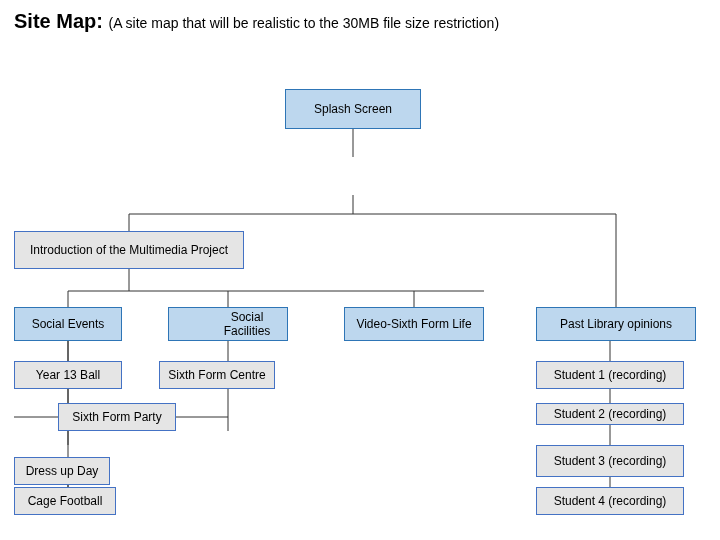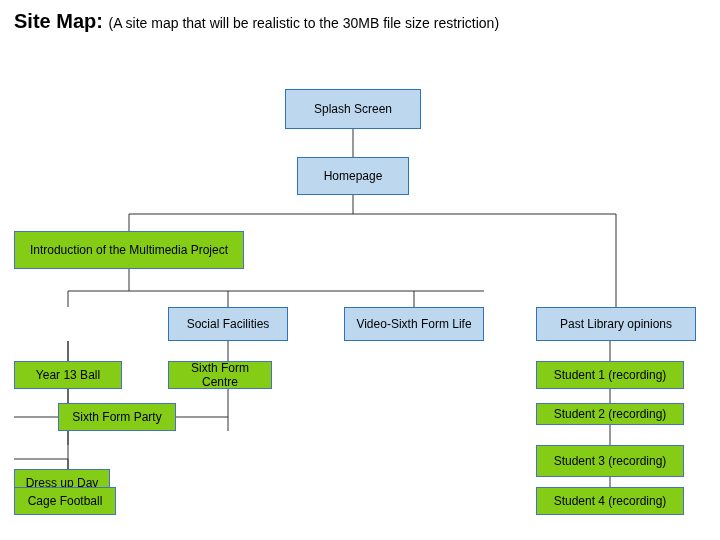--- a/index.html
+++ b/index.html
@@ -48,21 +48,21 @@
       justify-content: center;
       font-size: 12px;
       background: #fff;
       padding: 3px 6px;
     }
     .node.blue {
       background: #bdd7ee;
       border: 1px solid #2e75b6;
     }
     .node.light-blue {
-      background: #84cc16;
+      background: #e5e5e5;
       border: 1px solid #4472c4;
     }
 
     
     #node-splash {
       left: 285px; top: 50px;
       width: 136px; height: 40px;
     }
     
     #node-homepage {
@@ -75,21 +75,21 @@
       width: 230px; height: 38px;
     }
     
     #node-social-events {
       left: 14px; top: 268px;
       width: 108px; height: 34px;
     }
     
     #node-social-fac {
       left: 168px; top: 268px;
-      width: 120px; height: 34px;
+      width: 120px; height: 34px; padding-left: 44px;
     }
     
     #node-video {
       left: 344px; top: 268px;
       width: 140px; height: 34px;
     }
     
     #node-past {
       left: 536px; top: 268px;
       width: 160px; height: 34px;
@@ -98,32 +98,32 @@
     
     #node-year13 {
       left: 14px; top: 322px;
       width: 108px; height: 28px;
     }
     #node-sixthform-party {
       left: 14px; top: 364px;
       width: 118px; height: 28px; margin-left: 44px;
     }
     #node-dressup {
-      left: 14px; top: 430px;
+      left: 14px; top: 418px;
       width: 96px; height: 28px;
     }
     #node-cage {
       left: 14px; top: 448px;
       width: 102px; height: 28px;
     }
 
     
     #node-sixthform-centre {
-      left: 168px; top: 322px;
-      width: 104px; height: 28px;
+      left: 159px; top: 322px;
+      width: 116px; height: 28px;
     }
     #node-library {
       left: 168px; top: 364px;
       width: 94px; height: 28px;
     }
 
     
     #node-student1 {
       left: 536px; top: 322px;
       width: 148px; height: 28px;
@@ -197,28 +197,28 @@
     <line x1="610" y1="336" x2="684" y2="336" stroke="#333" stroke-width="1"></line>
     <line x1="610" y1="378" x2="684" y2="378" stroke="#333" stroke-width="1"></line>
     <line x1="610" y1="420" x2="684" y2="420" stroke="#333" stroke-width="1"></line>
     <line x1="610" y1="462" x2="684" y2="462" stroke="#333" stroke-width="1"></line>
   </svg>
 
   <div id="node-splash" class="node blue">
     <span>Splash Screen</span>
   </div>
 
-  <div id="node-homepage" class="node blue">
-    <span>Homepage</span>
-  </div>
 
   <div id="node-intro" class="node light-blue">
     <span>Introduction of the Multimedia Project</span>
   </div>
 
+  <div id="node-social-events" class="node blue">
+    <span>Social Events</span>
+  </div>
 
   <div id="node-social-fac" class="node blue">
     <span>Social Facilities</span>
   </div>
 
   <div id="node-video" class="node blue">
     <span>Video-Sixth Form Life</span>
   </div>
 
   <div id="node-past" class="node blue">

